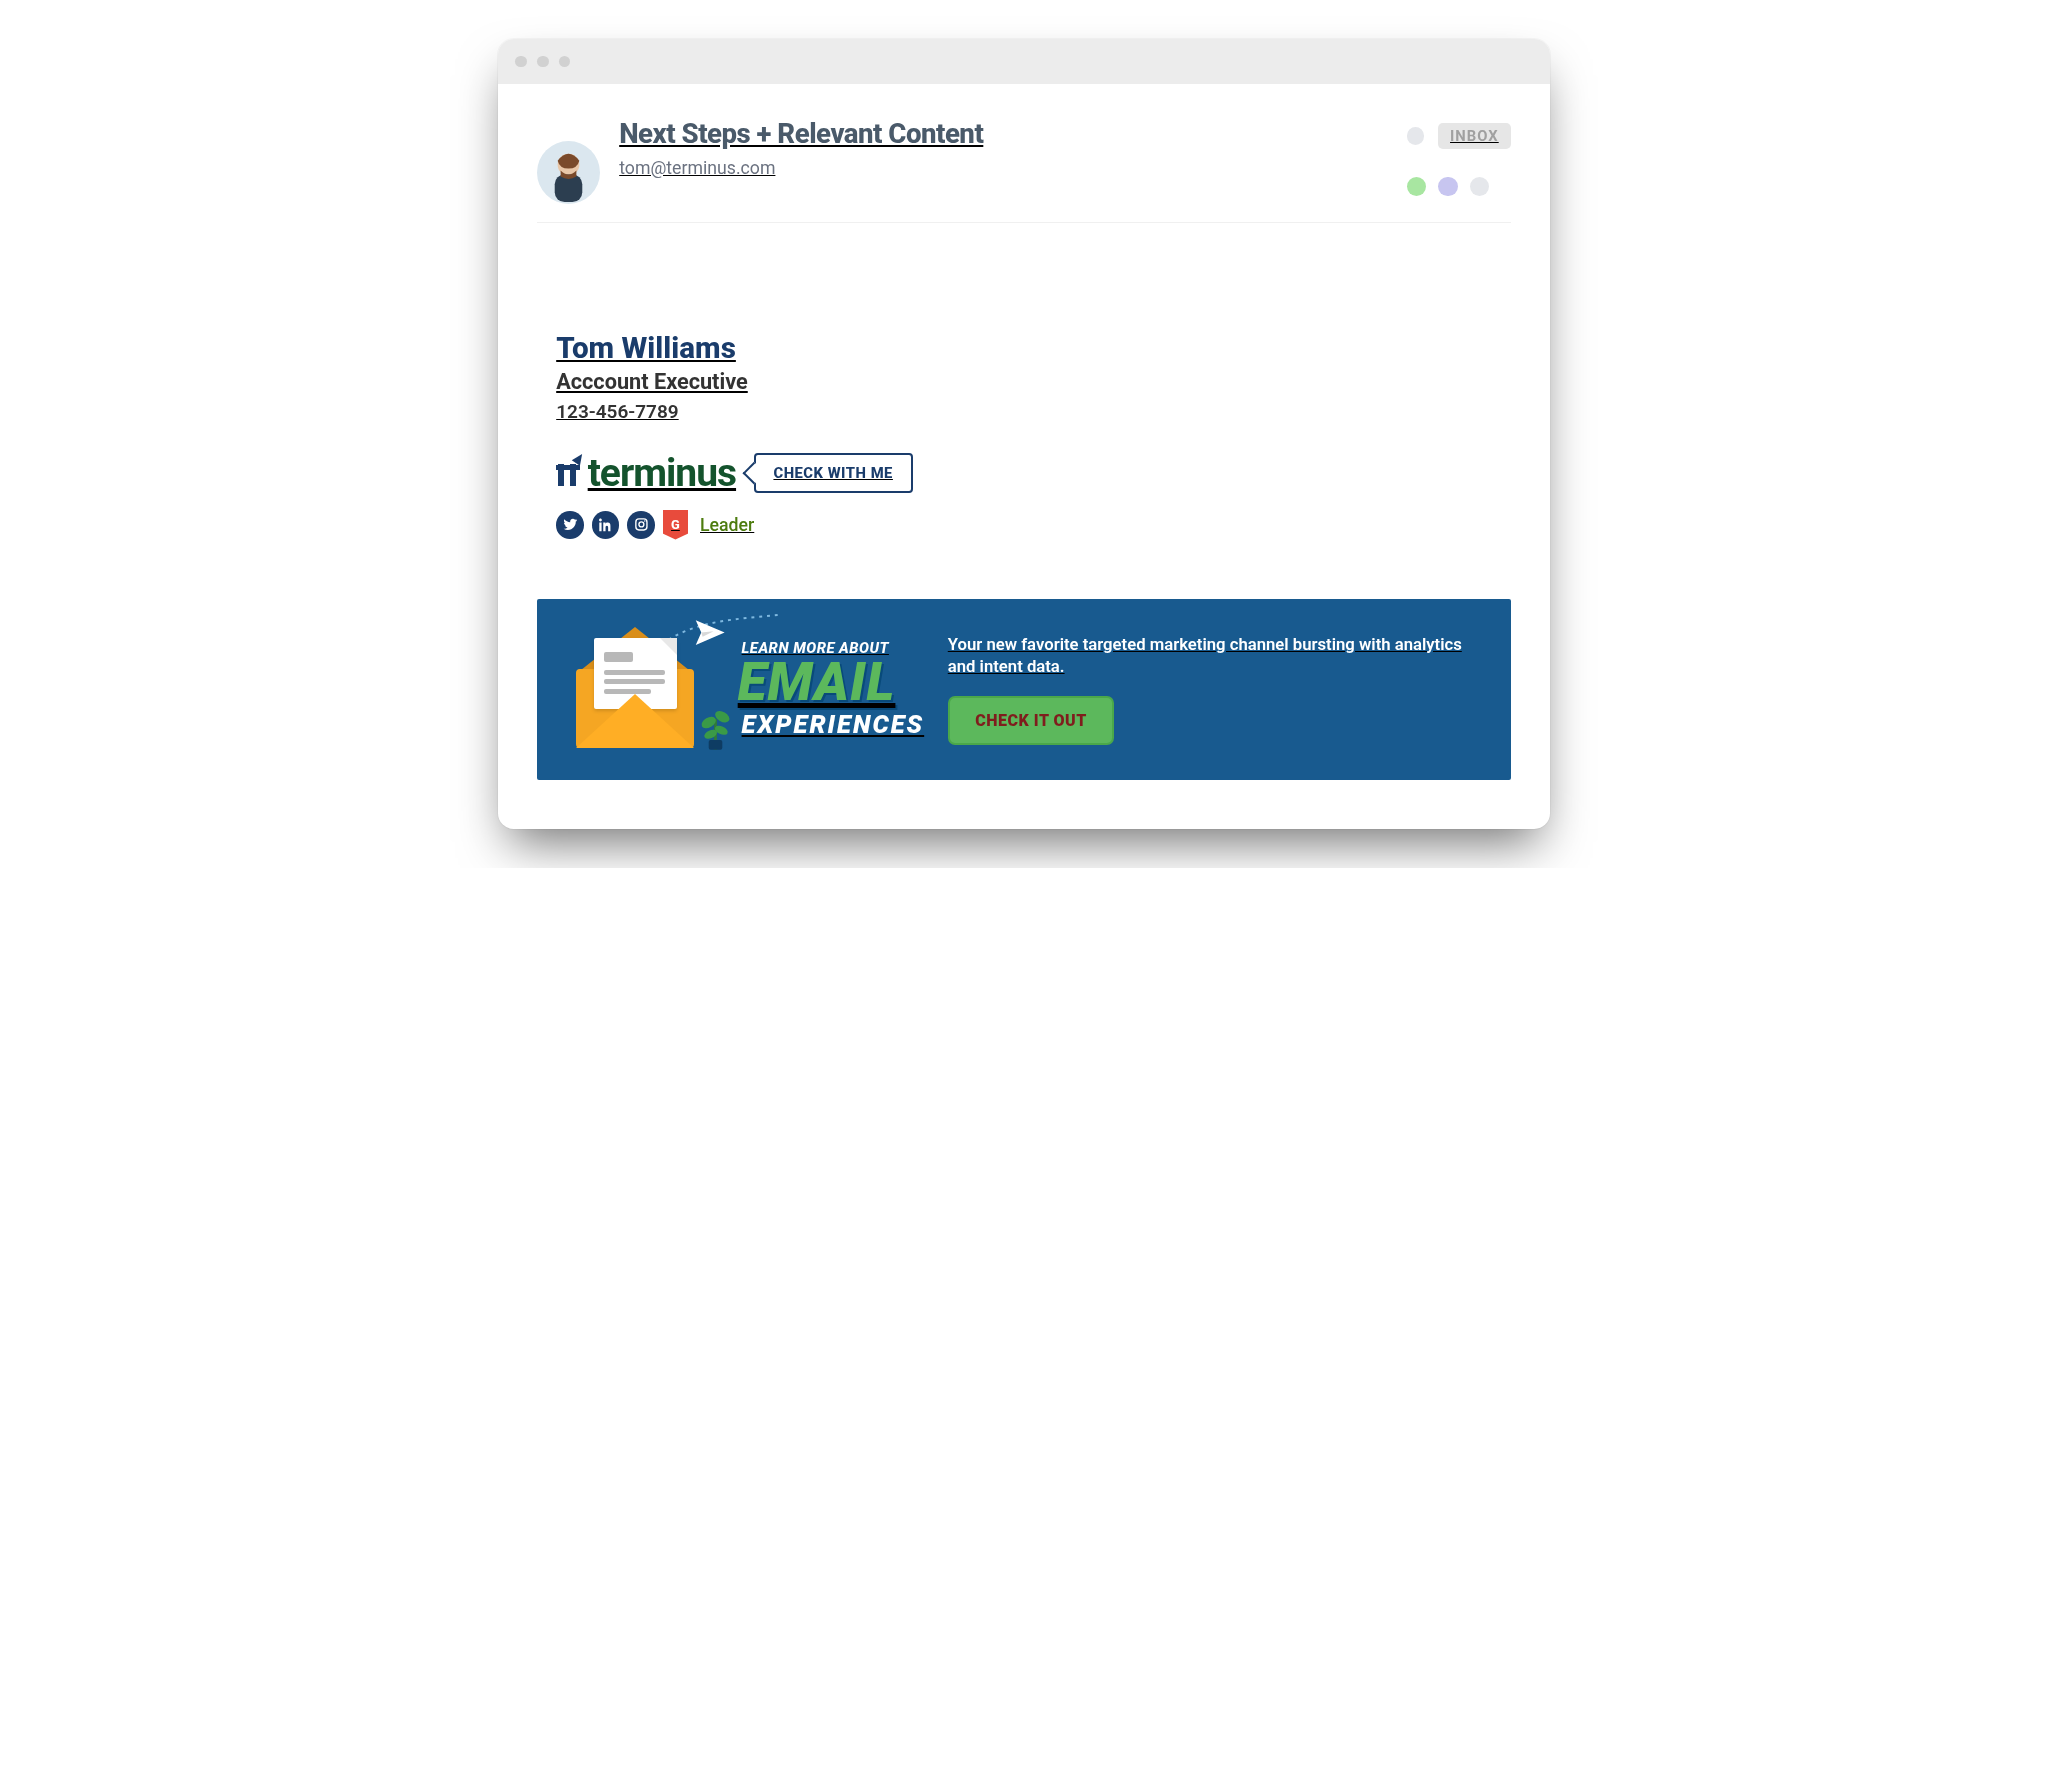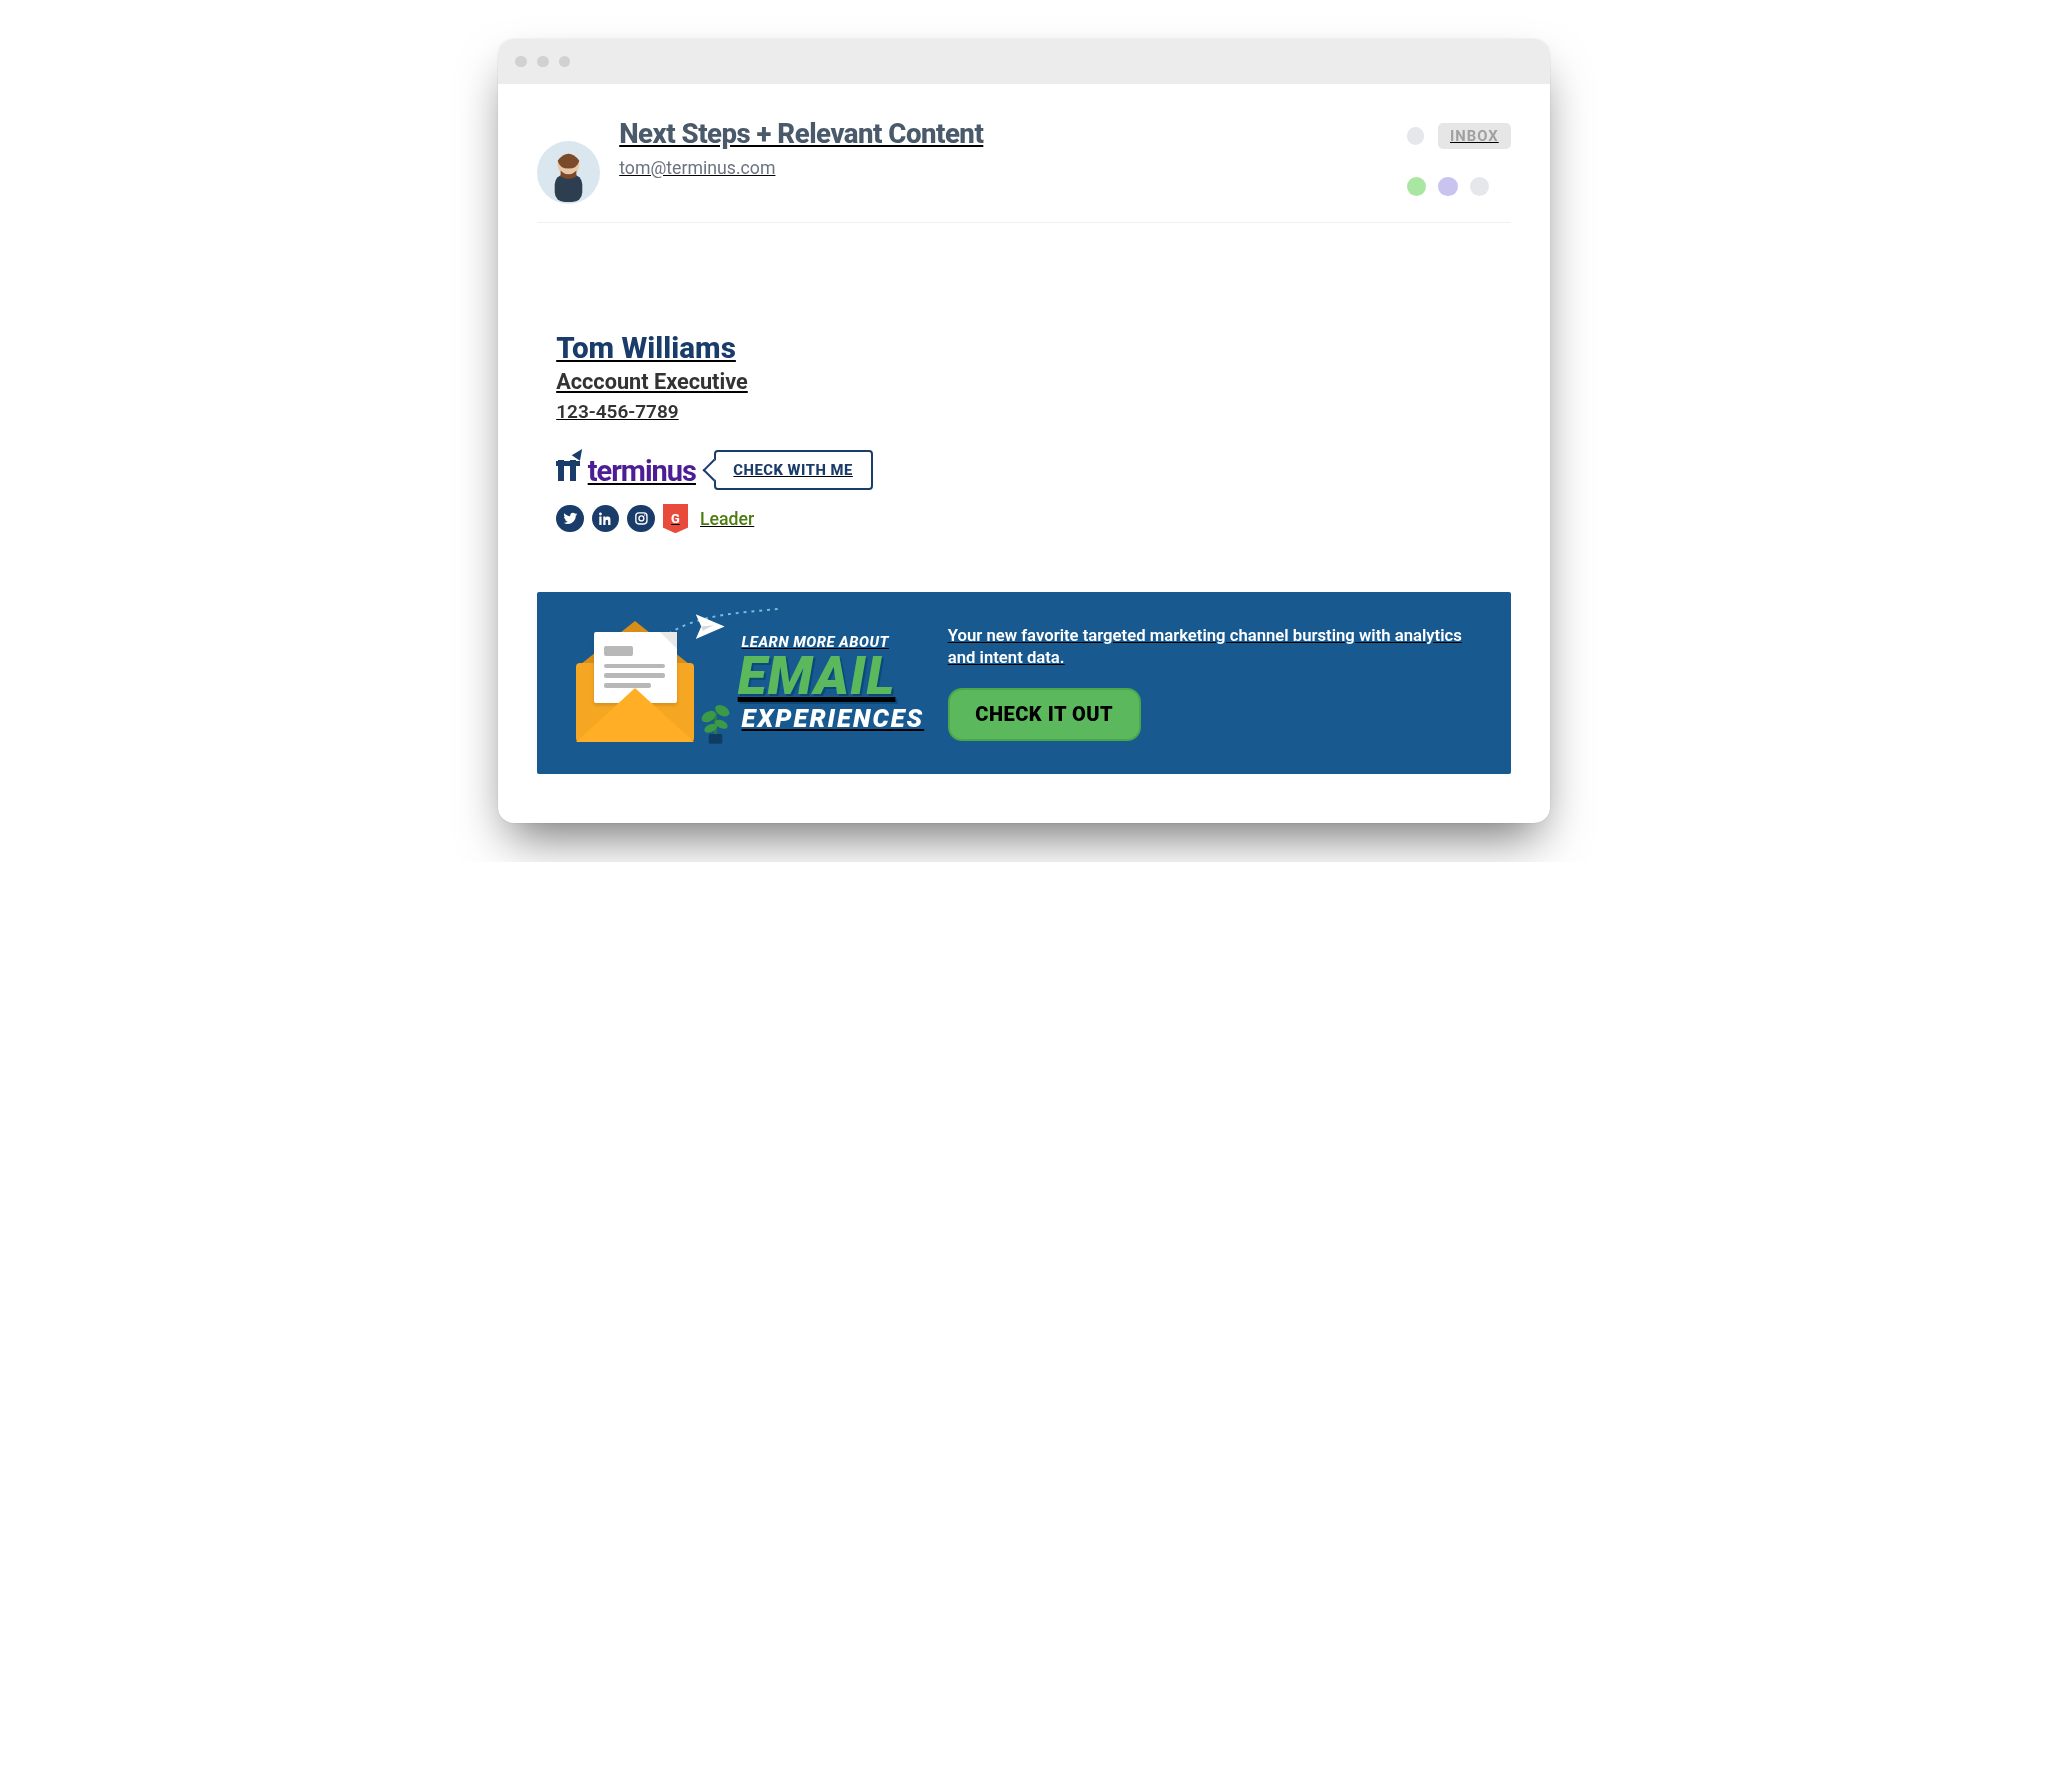--- a/index.html
+++ b/index.html
@@ -136,23 +136,23 @@
   .logo-row {
     display: flex;
     align-items: center;
     gap: 17.7px;
     margin-top: 27.6px;
   }
   .brand-logo {
     display: flex;
     align-items: baseline;
     gap: 5.9px;
-    font-size: 29px;
+    font-size: 39px;
     font-weight: 700;
-    color: #4c1d95;
+    color: #14532d;
     letter-spacing: -1px;
   }
   .brand-t {
     position: relative;
     width: 25.6px; height: 29.6px;
   }
   .brand-t::before, .brand-t::after {
     content: "";
     position: absolute;
     background: var(--brand-navy);
@@ -333,26 +333,26 @@
   .banner-desc {
     font-size: 16.7px;
     font-weight: 600;
     line-height: 1.35;
     margin: 0 0 17.7px 0;
   }
   .check-btn {
     display: inline-block;
     background: var(--banner-green);
     border: 2px solid #4aa84a;
-    color: #000000;
-    font-size: 20px;
+    color: #7f1d1d;
+    font-size: 16px;
     font-weight: 900;
     letter-spacing: 0.5px;
     padding: 12.8px 25.6px;
-    border-radius: 14px;
+    border-radius: 7px;
   }
 
   .dotted-path {
     position: absolute;
     top: 11.8px; left: 108px;
     width: 138px; height: 49px;
     pointer-events: none;
   }
 </style>
 </head>

